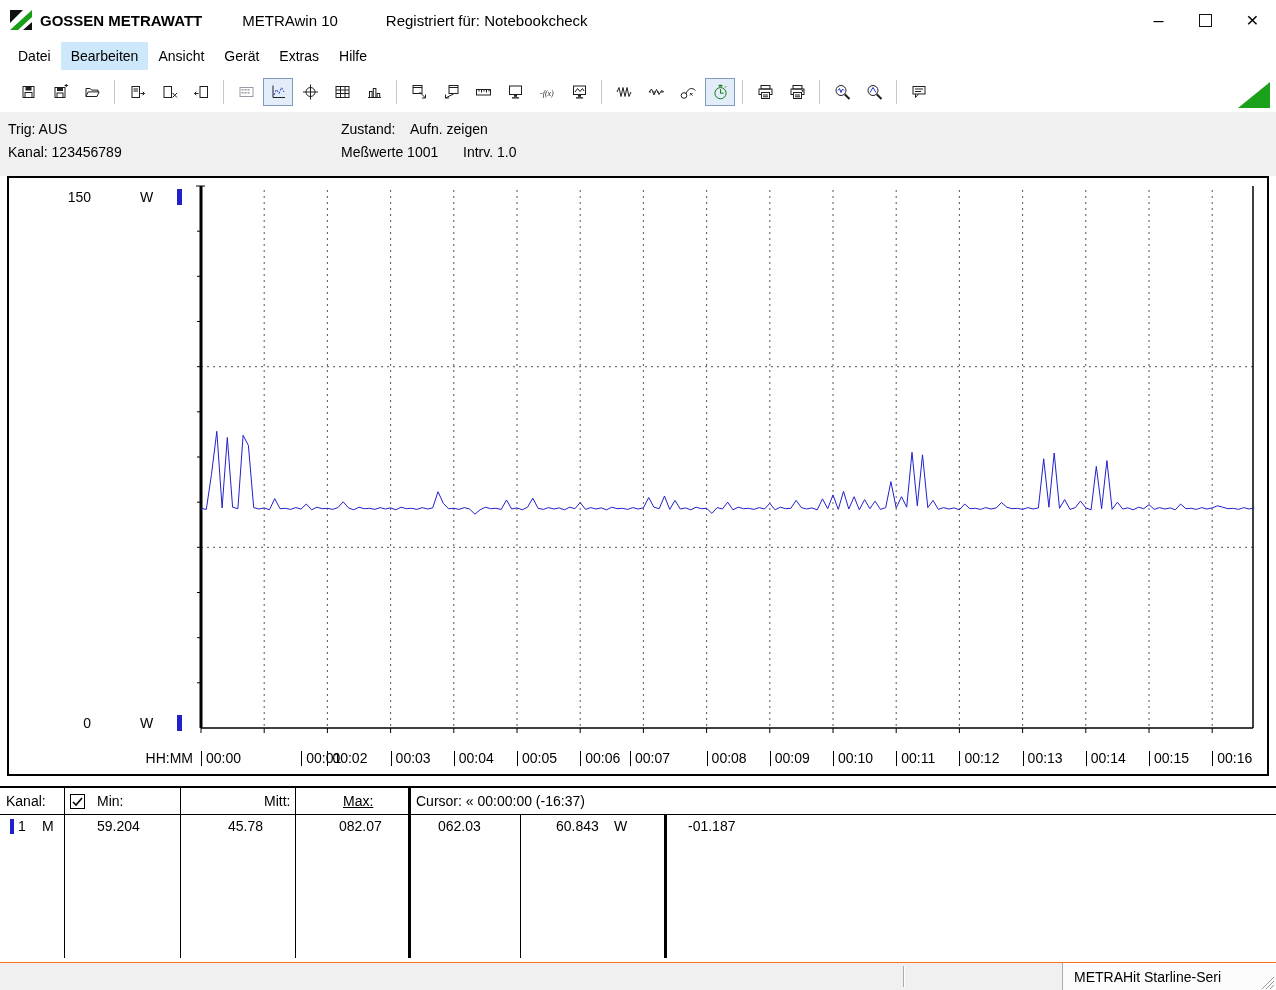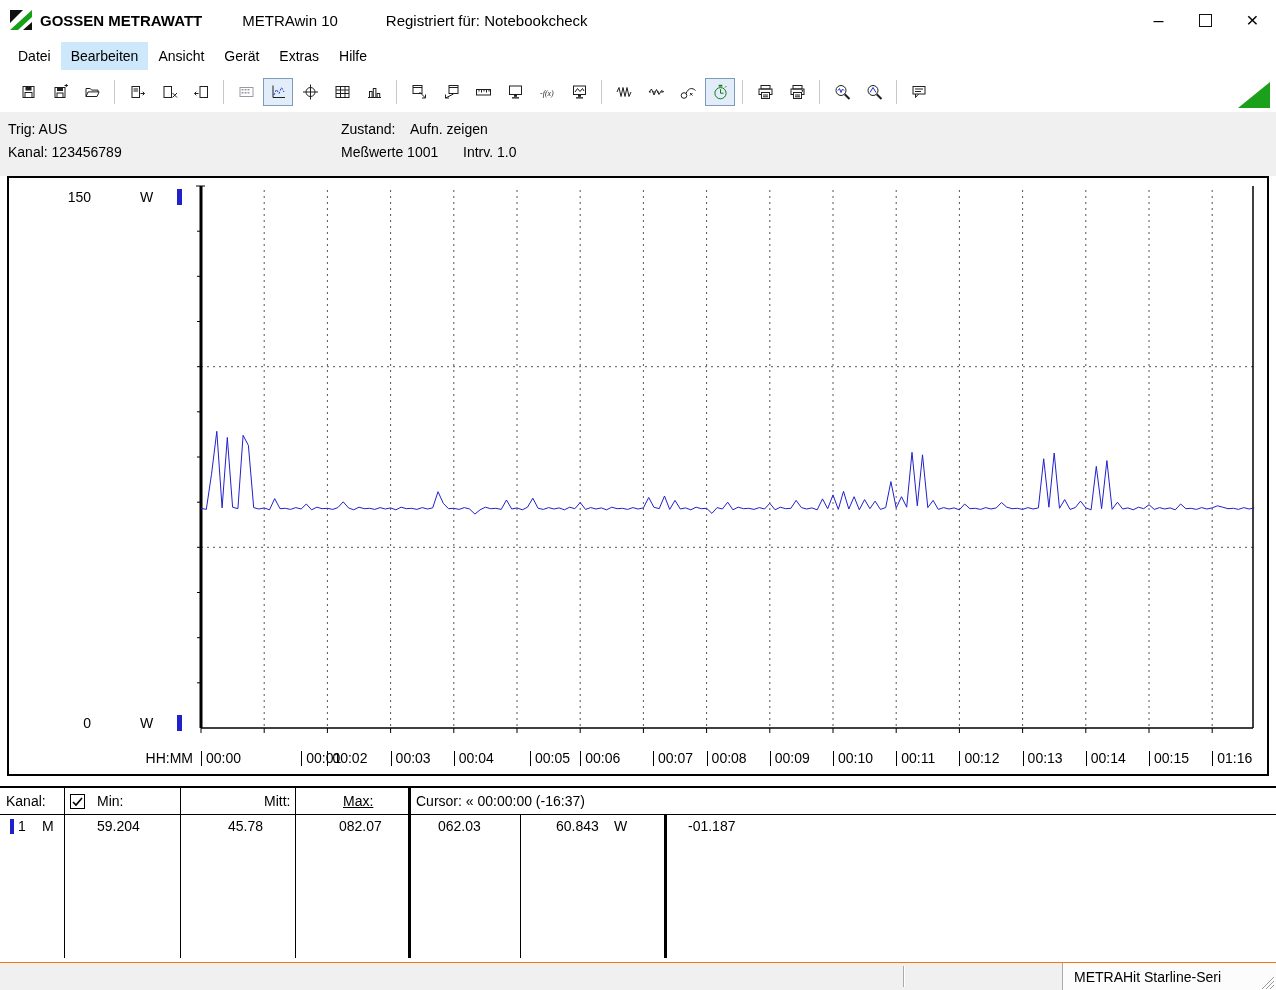--- a/index.html
+++ b/index.html
@@ -363,32 +363,32 @@
       <polyline points="6.0,324.3 11.3,325.4 16.5,290.3 21.8,247.3 27.1,323.9 32.3,253.5 37.6,323.2 42.9,324.7 48.1,251.3 53.4,261.4 58.7,323.6 63.9,325.0 69.2,323.9 74.5,325.8 79.7,314.6 85.0,324.7 90.3,324.3 95.5,325.4 100.8,323.6 106.1,325.0 111.3,320.0 116.6,325.8 121.9,323.2 127.1,324.7 132.4,324.3 137.7,325.4 142.9,323.6 148.2,317.8 153.5,323.9 158.7,325.8 164.0,323.2 169.3,324.7 174.5,324.3 179.8,325.4 185.1,323.6 190.3,325.0 195.6,323.9 200.9,325.8 206.1,323.2 211.4,324.7 216.7,324.3 221.9,325.4 227.2,323.6 232.5,325.0 237.7,323.9 243.0,307.7 248.3,319.3 253.5,324.7 258.8,324.3 264.1,325.4 269.3,323.6 274.6,325.0 279.9,330.1 285.1,325.8 290.4,323.2 295.7,324.7 300.9,324.3 306.2,325.4 311.5,316.0 316.7,325.0 322.0,323.9 327.3,325.8 332.5,323.2 337.8,314.2 343.1,324.3 348.3,325.4 353.6,323.6 358.9,325.0 364.1,323.9 369.4,325.8 374.7,323.2 379.9,324.7 385.2,318.5 390.5,325.4 395.7,323.6 401.0,325.0 406.3,323.9 411.5,325.8 416.8,323.2 422.1,324.7 427.3,324.3 432.6,325.4 437.9,323.6 443.1,325.0 448.4,323.9 453.7,313.5 458.9,323.2 464.2,324.7 469.5,312.0 474.7,325.4 480.0,316.4 485.3,325.0 490.5,323.9 495.8,325.8 501.1,323.2 506.3,324.7 511.6,324.3 516.9,329.4 522.1,323.6 527.4,325.0 532.7,318.2 537.9,325.8 543.2,323.2 548.5,324.7 553.7,324.3 559.0,325.4 564.3,323.6 569.5,325.0 574.8,319.3 580.1,325.8 585.3,323.2 590.6,324.7 595.9,324.3 601.1,316.4 606.4,323.6 611.7,325.0 616.9,323.9 622.2,325.8 627.5,314.9 632.7,324.7 638.0,310.9 643.3,325.4 648.5,307.3 653.8,325.0 659.1,312.7 664.3,325.8 669.6,315.6 674.9,324.7 680.1,317.1 685.4,325.4 690.7,323.6 695.9,297.6 701.2,323.9 706.5,312.7 711.7,323.2 717.0,268.3 722.3,321.8 727.5,270.8 732.8,323.6 738.1,316.4 743.3,325.4 748.6,323.6 753.9,325.0 759.1,323.9 764.4,325.8 769.7,320.0 774.9,324.7 780.2,324.3 785.5,325.4 790.7,323.6 796.0,325.0 801.3,323.9 806.5,318.5 811.8,323.2 817.1,324.7 822.3,324.3 827.6,325.4 832.9,323.6 838.1,325.0 843.4,323.9 848.7,274.8 853.9,323.2 859.2,269.0 864.5,324.3 869.7,315.6 875.0,325.4 880.3,323.6 885.5,317.1 890.8,323.9 896.1,325.8 901.3,282.4 906.6,324.7 911.9,276.6 917.1,325.4 922.4,318.2 927.7,325.0 932.9,323.9 938.2,325.8 943.5,323.2 948.7,324.7 954.0,320.7 959.3,325.4 964.5,323.6 969.8,325.0 975.1,323.9 980.3,325.8 985.6,320.0 990.9,324.7 996.1,324.3 1001.4,325.4 1006.7,323.6 1011.9,325.0 1017.2,323.9 1022.5,321.8 1027.7,323.2 1033.0,324.7 1038.3,324.3 1043.5,325.4 1048.8,323.6 1054.1,325.0 1059.3,323.9" fill="none" stroke="#2121cc" stroke-width="1"></polyline>
     </svg>
 
   <span class="xtitle">HH:MM</span>
   <div class="xlabels" id="xlabels">
       <div class="x-tick" style="left: 192px;"><span class="xtickbar"></span><span>00:00</span></div>
       <div class="x-tick" style="left: 255.2px; padding-left: 37px;"><span class="xtickbar"></span><span>00:01</span></div>
       <div class="x-tick" style="left: 318.4px;"><span class="xtickbar"></span><span>00:02</span></div>
       <div class="x-tick" style="left: 381.6px;"><span class="xtickbar"></span><span>00:03</span></div>
       <div class="x-tick" style="left: 444.8px;"><span class="xtickbar"></span><span>00:04</span></div>
-      <div class="x-tick" style="left: 521px;"><span class="xtickbar"></span><span>00:05</span></div>
+      <div class="x-tick" style="left: 508px;"><span class="xtickbar"></span><span>00:05</span></div>
       <div class="x-tick" style="left: 571.2px;"><span class="xtickbar"></span><span>00:06</span></div>
-      <div class="x-tick" style="left: 644px; text-align: right;"><span class="xtickbar"></span><span>00:07</span></div>
+      <div class="x-tick" style="left: 621px; text-align: right;"><span class="xtickbar"></span><span>00:07</span></div>
       <div class="x-tick" style="left: 697.6px;"><span class="xtickbar"></span><span>00:08</span></div>
       <div class="x-tick" style="left: 760.8px;"><span class="xtickbar"></span><span>00:09</span></div>
       <div class="x-tick" style="left: 824px;"><span class="xtickbar"></span><span>00:10</span></div>
       <div class="x-tick" style="left: 887.2px;"><span class="xtickbar"></span><span>00:11</span></div>
       <div class="x-tick" style="left: 950.4px;"><span class="xtickbar"></span><span>00:12</span></div>
       <div class="x-tick" style="left: 1013.6px;"><span class="xtickbar"></span><span>00:13</span></div>
       <div class="x-tick" style="left: 1076.8px;"><span class="xtickbar"></span><span>00:14</span></div>
       <div class="x-tick" style="left: 1140px;"><span class="xtickbar"></span><span>00:15</span></div>
-      <div class="x-tick" style="left: 1203.2px;"><span class="xtickbar"></span><span>01:16</span></div>
+      <div class="x-tick" style="left: 1203.2px;"><span class="xtickbar"></span><span>00:16</span></div>
     </div>
 </div>
 
 <div class="table-panel">
   <div class="vline" style="left:64px;"></div>
   <div class="vline" style="left:180px;"></div>
   <div class="vline" style="left:295px;"></div>
   <div class="vline" style="left:408px;width:3px;"></div>
   <div class="vline" style="left:520px;top:27px;"></div>
   <div class="vline" style="left:664px;width:3px;top:27px;"></div>

